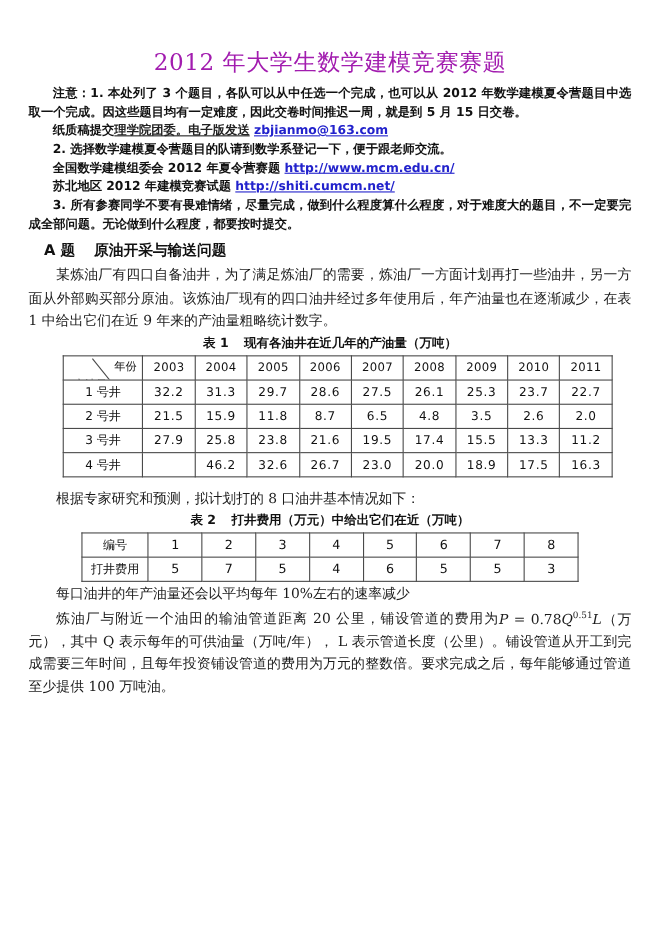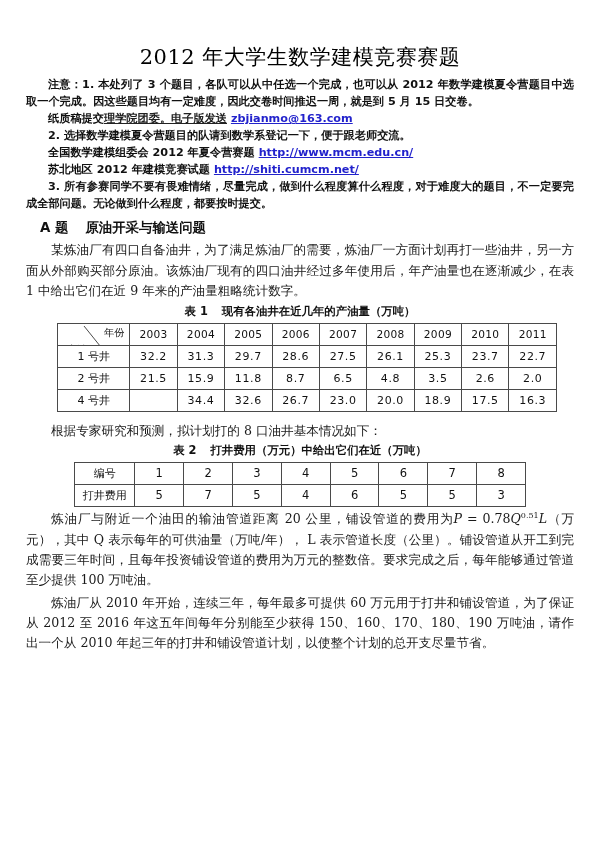--- a/index.html
+++ b/index.html
@@ -21,21 +21,21 @@
     padding: 44px 26px 0 26px;
     position: relative;
   }
   .doc-title {
     text-align: center;
     font-size: 21px;
     font-weight: normal;
     letter-spacing: 0.5px;
     margin: 0 0 6px 0;
     line-height: 1.25;
-    color: #000000;
+    color: #a21caf;
   }
   .bold-line {
     font-family: "DejaVu Sans", "Liberation Sans", sans-serif;
     font-weight: bold;
     font-size: 11.2px;
     line-height: 1.52;
     color: #111;
     margin: 0;
     text-align: justify;
   }
@@ -200,25 +200,37 @@
           <td class="val">15.9</td>
           <td class="val">11.8</td>
           <td class="val">8.7</td>
           <td class="val">6.5</td>
           <td class="val">4.8</td>
           <td class="val">3.5</td>
           <td class="val">2.6</td>
           <td class="val">2.0</td>
         </tr>
 
+        <tr>
+          <td class="rowlab">3 号井</td>
+          <td class="val">27.9</td>
+          <td class="val">25.8</td>
+          <td class="val">23.8</td>
+          <td class="val">21.6</td>
+          <td class="val">19.5</td>
+          <td class="val">17.4</td>
+          <td class="val">15.5</td>
+          <td class="val">13.3</td>
+          <td class="val">11.2</td>
+        </tr>
 
         <tr>
           <td class="rowlab">4 号井</td>
           <td class="val"></td>
-          <td class="val">34.4</td>
+          <td class="val">46.2</td>
           <td class="val">32.6</td>
           <td class="val">26.7</td>
           <td class="val">23.0</td>
           <td class="val">20.0</td>
           <td class="val">18.9</td>
           <td class="val">17.5</td>
           <td class="val">16.3</td>
         </tr>
       </tbody>
     </table>
@@ -252,20 +264,20 @@
           <td class="c">4</td>
           <td class="c">6</td>
           <td class="c">5</td>
           <td class="c">5</td>
           <td class="c">3</td>
         </tr>
       </tbody>
     </table>
   </div>
 
+  <p class="serif-body" style="padding-left:25px;margin-top:1px">每口油井的年产油量还会以平均每年 10%左右的速率减少</p>
 
   <p class="serif-body para">
     <span>炼油厂与附近一个油田的输油管道距离 20 公里，铺设管道的费用为</span><span class="formula"><i>P</i> <span>=</span> <span>0.78</span><i>Q</i><sup>0.51</sup><i>L</i><span>（万元）</span></span><span>，其中 Q 表示每年的可供油量（万吨/年）， L 表示管道长度（公里）。铺设管道从开工到完成需要三年时间，且每年投资铺设管道的费用为万元的整数倍。要求完成之后，每年能够通过管道至少提供 100 万吨油。</span>
   </p>
 
-  <p class="serif-body para">炼油厂从 2010 年开始，连续三年，每年最多可提供 60 万元用于打井和铺设管道，为了保证从 2012 至 2016 年这五年间每年分别能至少获得 150、160、170、180、190 万吨油，请作出一个从 2010 年起三年的打井和铺设管道计划，以使整个计划的总开支尽量节省。</p>
 
 </div>
 
 </body></html>

